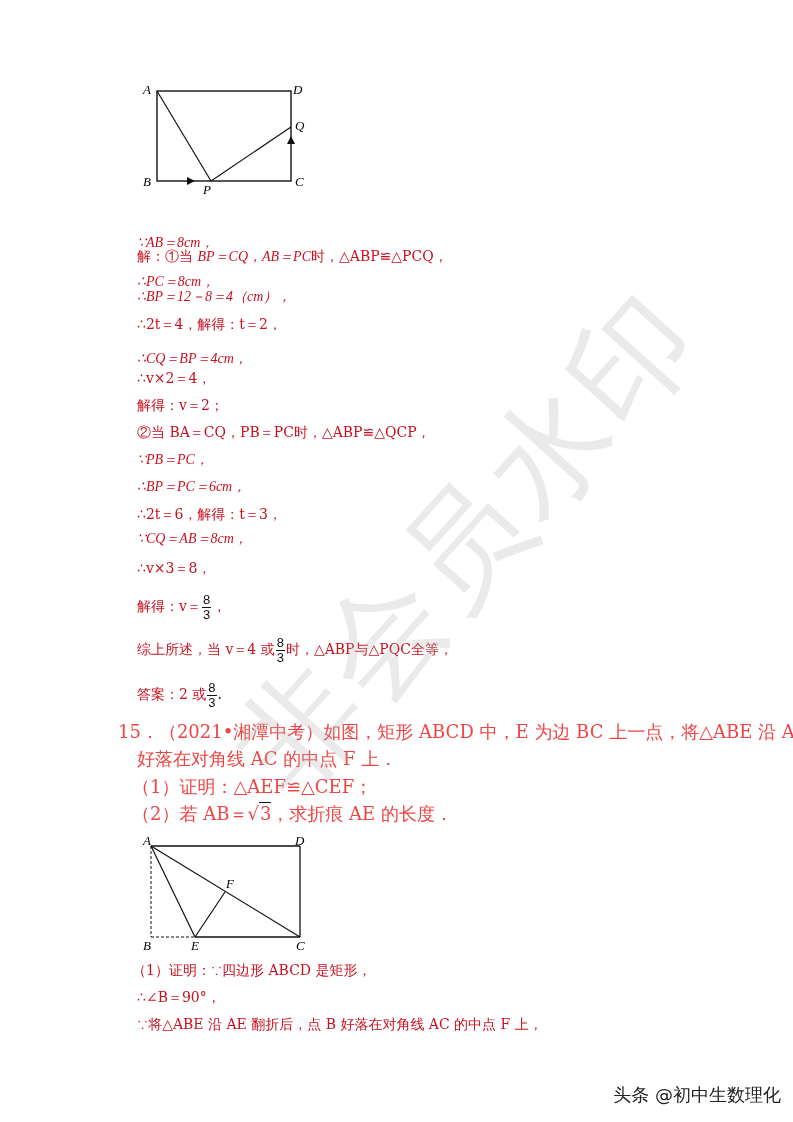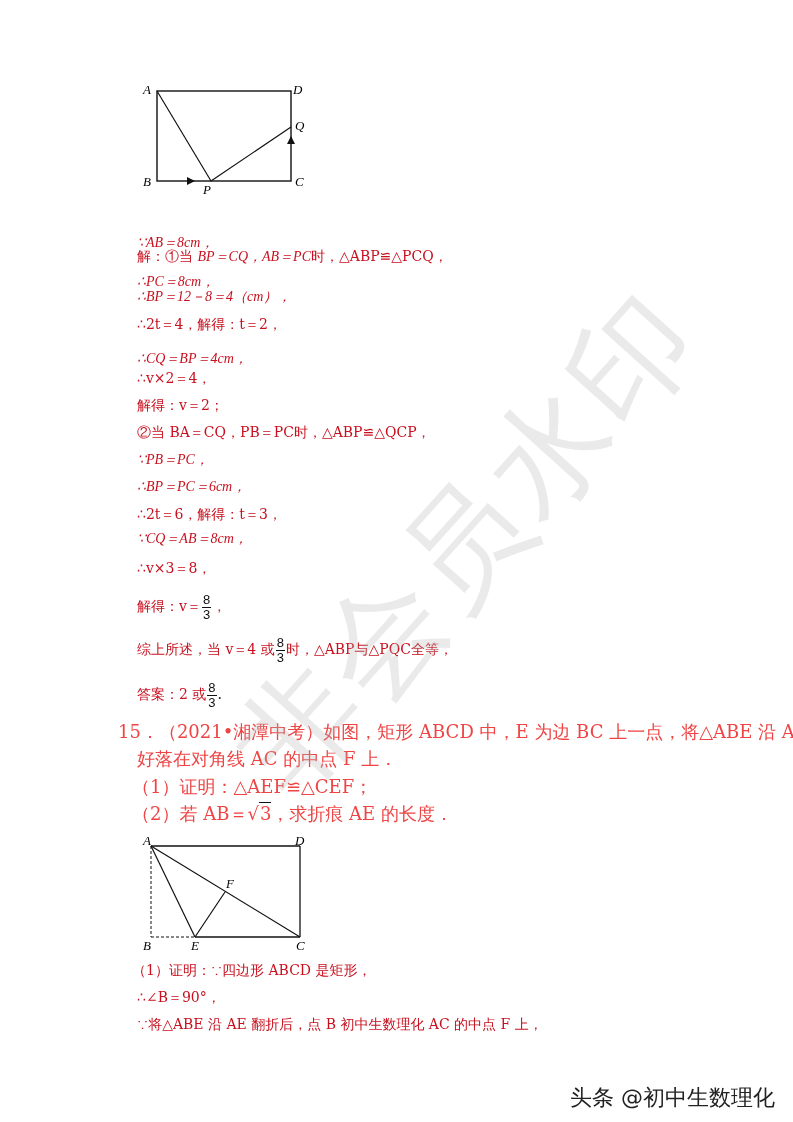--- a/index.html
+++ b/index.html
@@ -13,21 +13,21 @@
   .black { color: #111; }
   .it { font-style: italic; font-family: "Liberation Serif", serif; }
   .frac { display: inline-block; vertical-align: middle; text-align: center; font-family: "Liberation Sans", sans-serif;
           font-size: 13px; line-height: 14px; margin: 0 1px; color: #111; }
   .frac .num { display: block; border-bottom: 1px solid #111; padding: 0 1px; }
   .frac .den { display: block; }
   .q { position: absolute; left: 118px; font-size: 18px; line-height: 20px; white-space: nowrap; color: #ef4444; }
   .watermark { position: absolute; left: 170px; top: 380px; font-family: "DejaVu Sans", sans-serif; font-size: 120px;
                color: rgba(180,180,180,0.28); transform: rotate(-48deg); transform-origin: left top;
                white-space: nowrap; pointer-events: none; top: 720px; left: 200px; letter-spacing: 4px; }
-  .footer { position: absolute; right: 18px; top: 1083px; font-family: "DejaVu Sans", sans-serif; font-size: 22px;
+  .footer { position: absolute; right: 12px; top: 1083px; font-family: "DejaVu Sans", sans-serif; font-size: 18px;
             color: #222; text-shadow: 0 0 2px #fff, 0 0 2px #fff; }
   .sqrt { border-top: 1px solid #111; padding-left: 1px; }
 </style>
 </head>
 <body>
 
 <div class="page">
 
   <div class="figure" style="left:135px; top:78px;">
     <svg width="180" height="120" viewBox="0 0 180 120">
@@ -95,18 +95,18 @@
       <text x="160" y="12" font-family="Liberation Serif, serif" font-style="italic" font-size="13">D</text>
       <text x="91" y="55" font-family="Liberation Serif, serif" font-style="italic" font-size="13">F</text>
       <text x="8" y="117" font-family="Liberation Serif, serif" font-style="italic" font-size="13">B</text>
       <text x="56" y="117" font-family="Liberation Serif, serif" font-style="italic" font-size="13">E</text>
       <text x="161" y="117" font-family="Liberation Serif, serif" font-style="italic" font-size="13">C</text>
     </svg>
   </div>
 
   <div class="line red" style="top:960px; left:132px;">（1）证明：∵四边形 ABCD 是矩形，</div>
   <div class="line red" style="top:987px;">∴∠B＝90°，</div>
-  <div class="line red" style="top:1014px;">∵将△ABE 沿 AE 翻折后，点 B 初中生数理化 AC 的中点 F 上，</div>
+  <div class="line red" style="top:1014px;">∵将△ABE 沿 AE 翻折后，点 B 好落在对角线 AC 的中点 F 上，</div>
 
   <div class="watermark">非会员水印</div>
 
   <div class="footer">头条 @初中生数理化</div>
 </div>
 
 </body></html>

